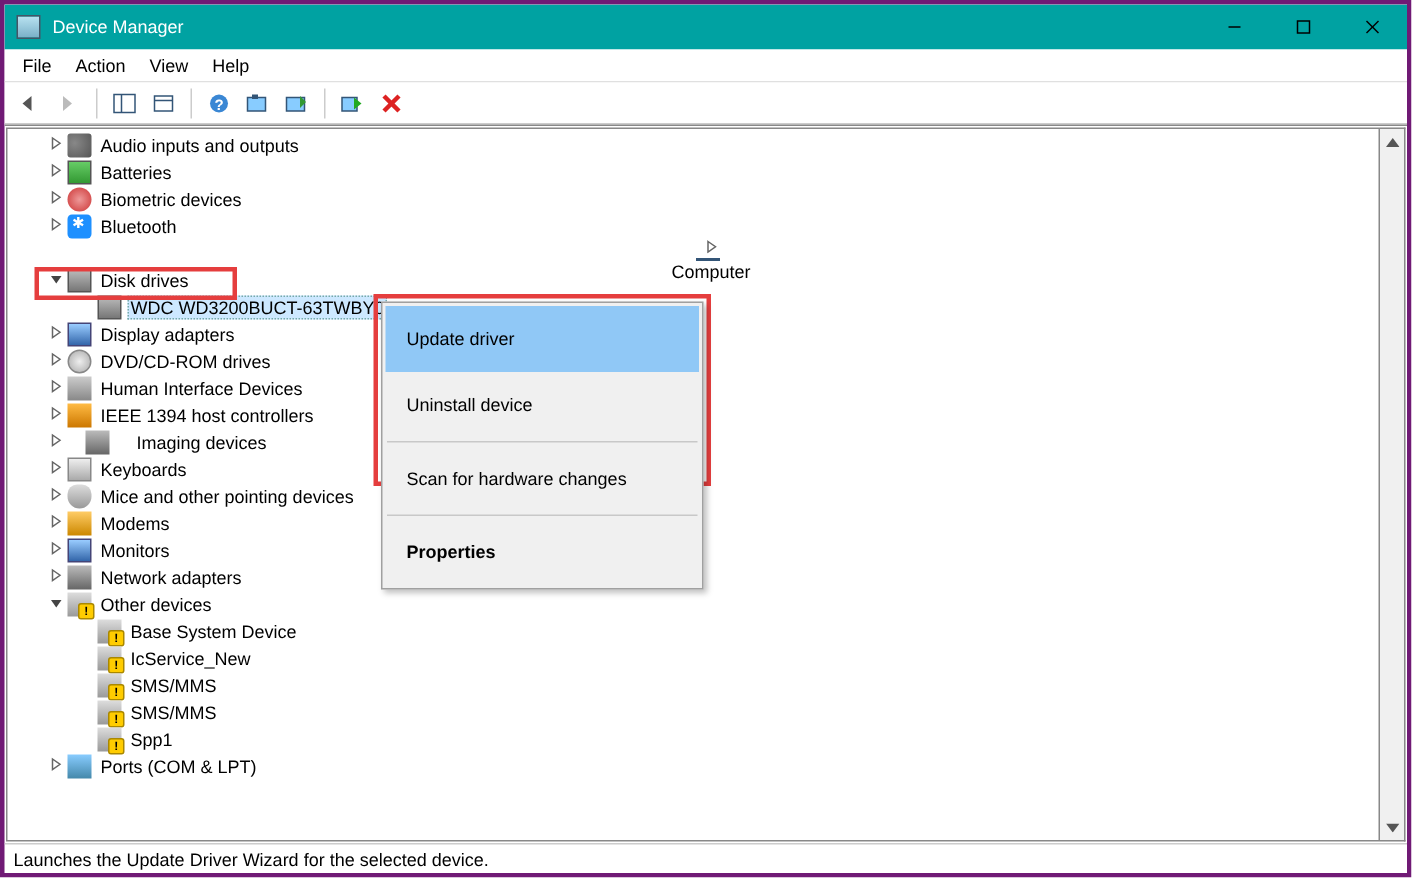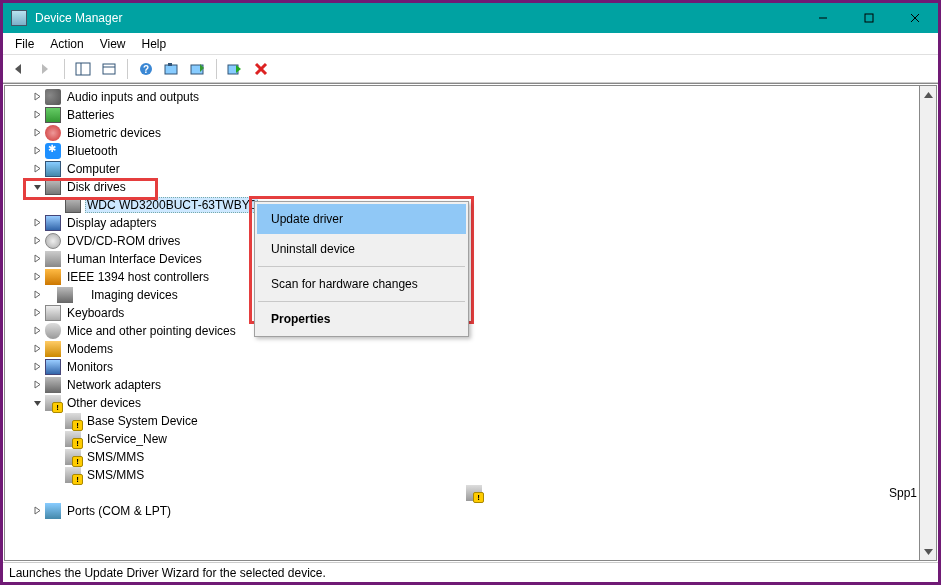--- a/index.html
+++ b/index.html
@@ -21,21 +21,21 @@
   .scrollbar { width: 17px; border: 1px solid #888; border-left: none; margin: 1px 1px 1px 0; background: #f0f0f0; display: flex; flex-direction: column; }
   .scrollbar .arrow { height: 17px; display: flex; align-items: center; justify-content: center; }
   .scrollbar .track { flex: 1; }
   .row { height: 18px; display: flex; align-items: center; white-space: nowrap; }
   .row .toggle { width: 16px; text-align: center; color: #555; font-size: 10px; }
   .row .icon { width: 16px; height: 16px; margin-right: 4px; display: inline-block; }
   .row .label { padding: 0 2px; }
   .row.selected .label { background: #cde8ff; border: 1px dotted #7aa; padding: 0 1px; }
   .highlight-box { position: absolute; border: 3px solid #e53e3e; pointer-events: none; }
   .context-menu { position: absolute; background: #f0f0f0; border: 1px solid #a0a0a0; box-shadow: 2px 2px 4px rgba(0,0,0,.25); padding: 2px; }
-  .context-menu .mi { height: 30px; display: flex; align-items: center; padding: 0 20px 0 14px; min-width: 180px; }
+  .context-menu .mi { height: 44px; display: flex; align-items: center; padding: 0 20px 0 14px; min-width: 180px; }
   .context-menu .mi.hover { background: #90c8f6; }
   .context-menu .divider { height: 1px; background: #c8c8c8; margin: 2px 1px; }
   .statusbar { height: 20px; border-top: 1px solid #ccc; display: flex; align-items: center; padding: 0 6px; font-size: 12px; }
   
   .ic-audio { background: radial-gradient(circle at 30% 40%,#888,#555); border-radius: 2px; }
   .ic-batt { background: linear-gradient(#6c6,#393); border:1px solid #555; }
   .ic-bio { background: radial-gradient(circle,#e99,#c33); border-radius: 50%; }
   .ic-bt { background: #1e90ff; border-radius: 3px; position: relative; }
   .ic-bt::after { content:"✱"; color:#fff; font-size:10px; position:absolute; left:3px; top:0; }
   .ic-pc { background: linear-gradient(#8cf,#48a); border:1px solid #357; }
@@ -171,21 +171,21 @@
             <span class="icon ic-bio"></span>
             <span class="label">Biometric devices</span>
           </div>
           <div class="row" style="padding-left: 24px;">
             <span class="toggle"><svg width="9" height="9">
                 <path d="M2 1 L7 4.5 L2 8 Z" fill="none" stroke="#666"></path>
               </svg></span>
             <span class="icon ic-bt"></span>
             <span class="label">Bluetooth</span>
           </div>
-          <div class="row" style="padding-left: 24px;">
+          <div class="row" style="padding-left: 24px; flex-direction: column;">
             <span class="toggle"><svg width="9" height="9">
                 <path d="M2 1 L7 4.5 L2 8 Z" fill="none" stroke="#666"></path>
               </svg></span>
             <span class="icon ic-pc"></span>
             <span class="label">Computer</span>
           </div>
           <div class="row" style="padding-left: 24px;">
             <span class="toggle"><svg width="9" height="9">
                 <path d="M1 3 L8 3 L4.5 8 Z" fill="#444"></path>
               </svg></span>
@@ -287,21 +287,21 @@
           <div class="row" style="padding-left: 44px;">
             <span class="toggle"></span>
             <span class="icon ic-warn"></span>
             <span class="label">SMS/MMS</span>
           </div>
           <div class="row" style="padding-left: 44px;">
             <span class="toggle"></span>
             <span class="icon ic-warn"></span>
             <span class="label">SMS/MMS</span>
           </div>
-          <div class="row" style="padding-left: 44px; justify-content: space-between;">
+          <div class="row" style="padding-left: 44px;">
             <span class="toggle"></span>
             <span class="icon ic-warn"></span>
             <span class="label">Spp1</span>
           </div>
           <div class="row" style="padding-left: 24px;">
             <span class="toggle"><svg width="9" height="9">
                 <path d="M2 1 L7 4.5 L2 8 Z" fill="none" stroke="#666"></path>
               </svg></span>
             <span class="icon ic-port"></span>
             <span class="label">Ports (COM &amp; LPT)</span>

